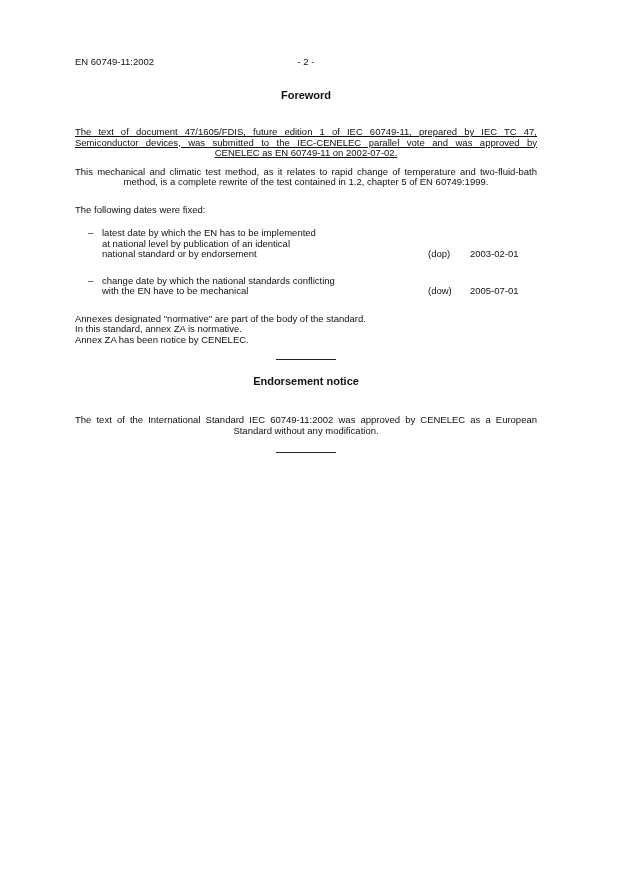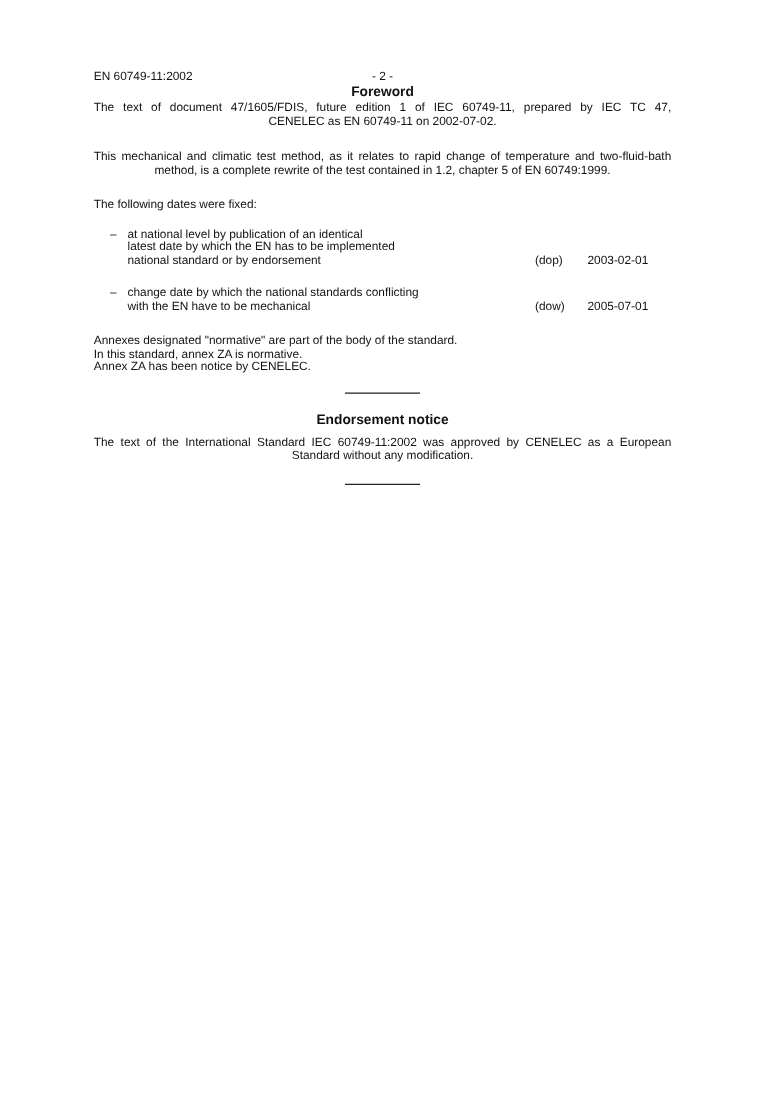--- a/index.html
+++ b/index.html
@@ -21,80 +21,81 @@
     height: 11px;
   }
   .doc-ref { position: absolute; left: 0; top: 0; }
   .page-num { position: absolute; left: 0; right: 0; top: 0; text-align: center; }
   .section-title {
     font-size: 11px;
     font-weight: bold;
     text-align: center;
     line-height: 12px;
   }
-  .t-foreword { }
+  .t-foreword { margin-top: 21px; }
   .t-endorsement { margin-top: 15px; }
   .para { margin-top: 14px; }
   .para .jline { display: block; text-align: justify; text-align-last: justify; }
   .para .lastline { display: block; text-align: center; }
-  .p1 { margin-top: 2px; }
-  .p2 { margin-top: 18px; }
+  .p1 { margin-top: 26px; text-decoration: underline; }
+  .p2 { margin-top: 8px; }
   .dates-intro { margin-top: 17px; }
   .date-list { margin-top: 13px; }
   .date-item { display: flex; align-items: stretch; }
   .date-item + .date-item { margin-top: 16px; }
   .bullet { flex: none; width: 14px; margin-left: 13px; }
   .item-text { flex: none; width: 326px; }
   .item-text .iline { display: block; }
   .item-code { flex: none; width: 42px; align-self: flex-end; }
   .item-date { flex: none; align-self: flex-end; }
   .annex-block { margin-top: 17px; }
   .annex-block .aline { display: block; }
   .short-rule {
     border: 0;
     border-top: 1.2px solid #222222;
     width: 60px;
     margin-left: auto;
     margin-right: auto;
   }
   .rule-1 { margin-top: 14px; }
   .rule-2 { margin-top: 16px; }
-  .p-endorsement { margin-top: 8px; }
+  .p-endorsement { margin-top: 28px; }
 </style>
 </head>
 <body>
 
 <div class="page">
 
   <div class="header-row">
     <span class="doc-ref">EN 60749-11:2002</span>
     <span class="page-num">- 2 -</span>
   </div>
 
   <div class="section-title t-foreword">Foreword</div>
 
   <p class="para p1">
     <span class="jline">The text of document 47/1605/FDIS, future edition 1 of IEC 60749-11, prepared by IEC TC 47,</span>
+    <span class="jline">Semiconductor devices, was submitted to the IEC-CENELEC parallel vote and was approved by</span>
     <span class="lastline">CENELEC as EN 60749-11 on 2002-07-02.</span>
   </p>
 
   <p class="para p2">
     <span class="jline">This mechanical and climatic test method, as it relates to rapid change of temperature and two-fluid-bath</span>
     <span class="lastline">method, is a complete rewrite of the test contained in 1.2, chapter 5 of EN 60749:1999.</span>
   </p>
 
   <p class="dates-intro">The following dates were fixed:</p>
 
   <div class="date-list">
 
     <div class="date-item">
       <span class="bullet">–</span>
       <span class="item-text">
+        <span class="iline">latest date by which the EN has to be implemented</span>
         <span class="iline">at national level by publication of an identical</span>
-        <span class="iline">latest date by which the EN has to be implemented</span>
         <span class="iline">national standard or by endorsement</span>
       </span>
       <span class="item-code">(dop)</span>
       <span class="item-date">2003-02-01</span>
     </div>
 
     <div class="date-item">
       <span class="bullet">–</span>
       <span class="item-text">
         <span class="iline">change date by which the national standards conflicting</span>

